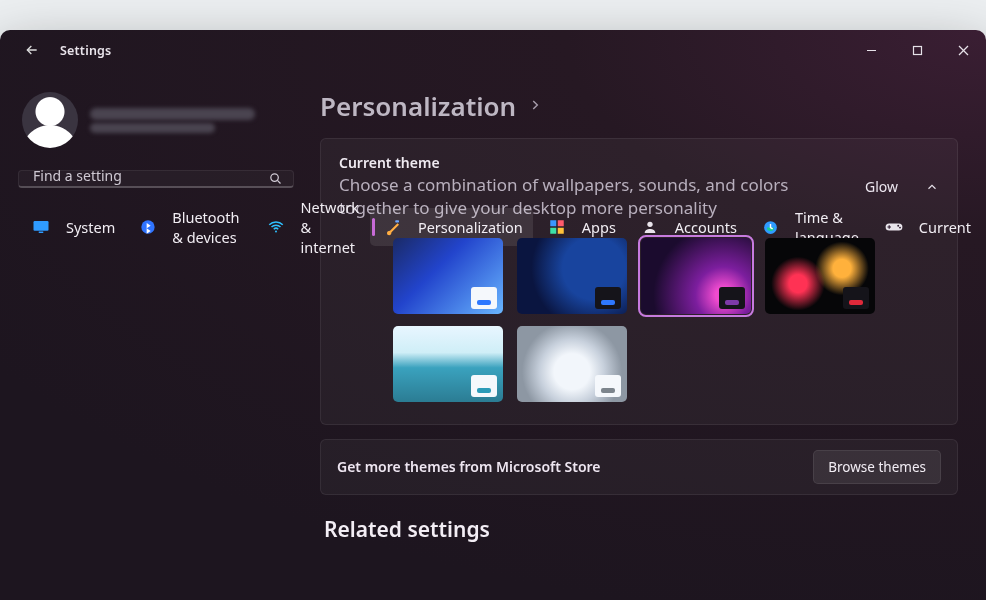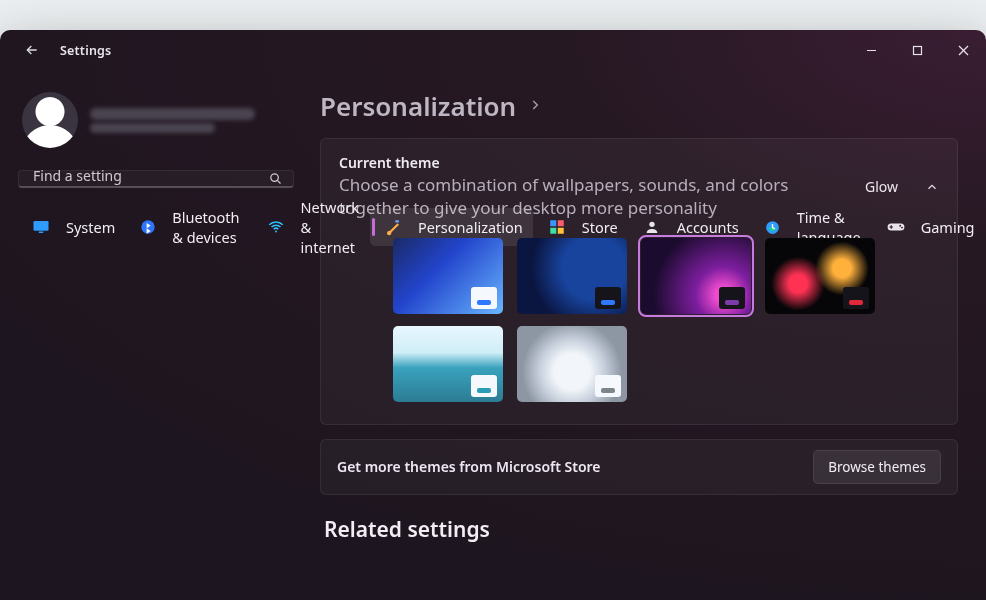--- a/index.html
+++ b/index.html
@@ -239,21 +239,21 @@
           </div>
           <div class="nav-item">
             <span class="nav-icon">
               <svg width="18" height="18" viewBox="0 0 24 24">
                 <rect x="3" y="3" width="8" height="8" fill="#3a97ff"></rect>
                 <rect x="13" y="3" width="8" height="8" fill="#ff5b6c"></rect>
                 <rect x="3" y="13" width="8" height="8" fill="#3de0a7"></rect>
                 <rect x="13" y="13" width="8" height="8" fill="#ffc23a"></rect>
               </svg>
             </span>
-            <span>Store</span>
+            <span>Apps</span>
           </div>
           <div class="nav-item">
             <span class="nav-icon">
               <svg width="16" height="16" viewBox="0 0 24 24" fill="#e9e4eb">
                 <circle cx="12" cy="8" r="4"></circle>
                 <path d="M4 21c0-4 4-6 8-6s8 2 8 6"></path>
               </svg>
             </span>
             <span>Accounts</span>
           </div>
@@ -269,21 +269,21 @@
           </div>
           <div class="nav-item">
             <span class="nav-icon">
               <svg width="20" height="14" viewBox="0 0 30 18">
                 <rect x="1" y="3" width="28" height="12" rx="6" fill="#e9e4eb"></rect>
                 <circle cx="22" cy="7" r="1.6" fill="#301f32"></circle>
                 <circle cx="25" cy="10" r="1.6" fill="#301f32"></circle>
                 <path d="M7 6v6M4 9h6" stroke="#301f32" stroke-width="2"></path>
               </svg>
             </span>
-            <span>Gaming</span>
+            <span>Current</span>
           </div>
         </div>
     </div>
 
     <div class="content">
 
       <div class="breadcrumb">
         <span class="bc-parent">Personalization</span>
         <span class="bc-sep">
           <svg width="14" height="14" viewBox="0 0 24 24" fill="none" stroke="#a49aa9" stroke-width="2.5">

